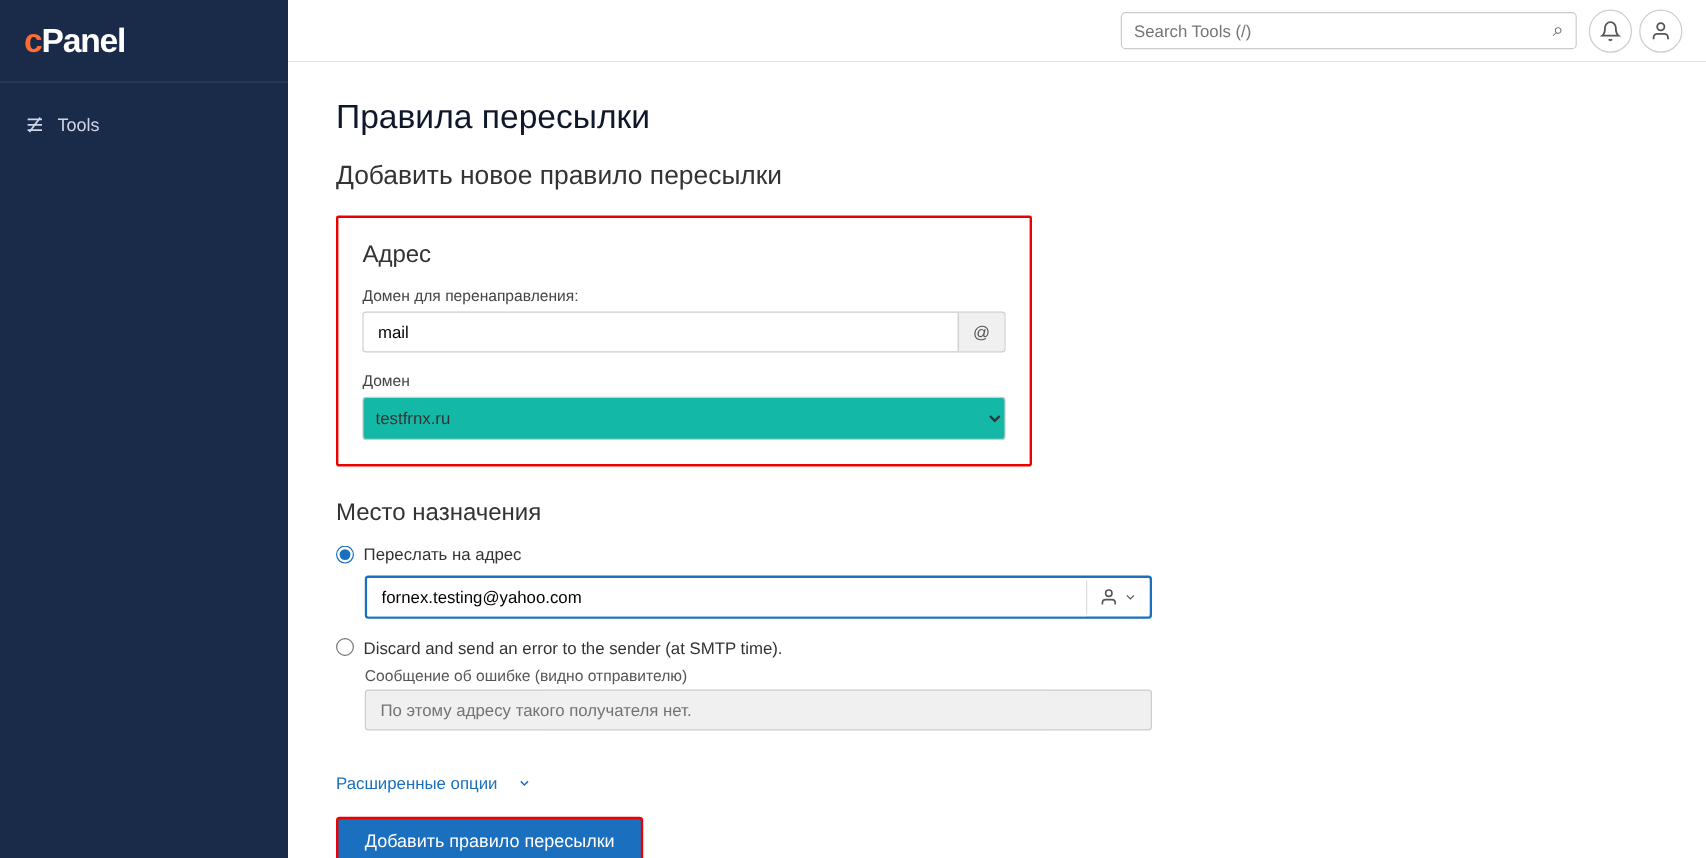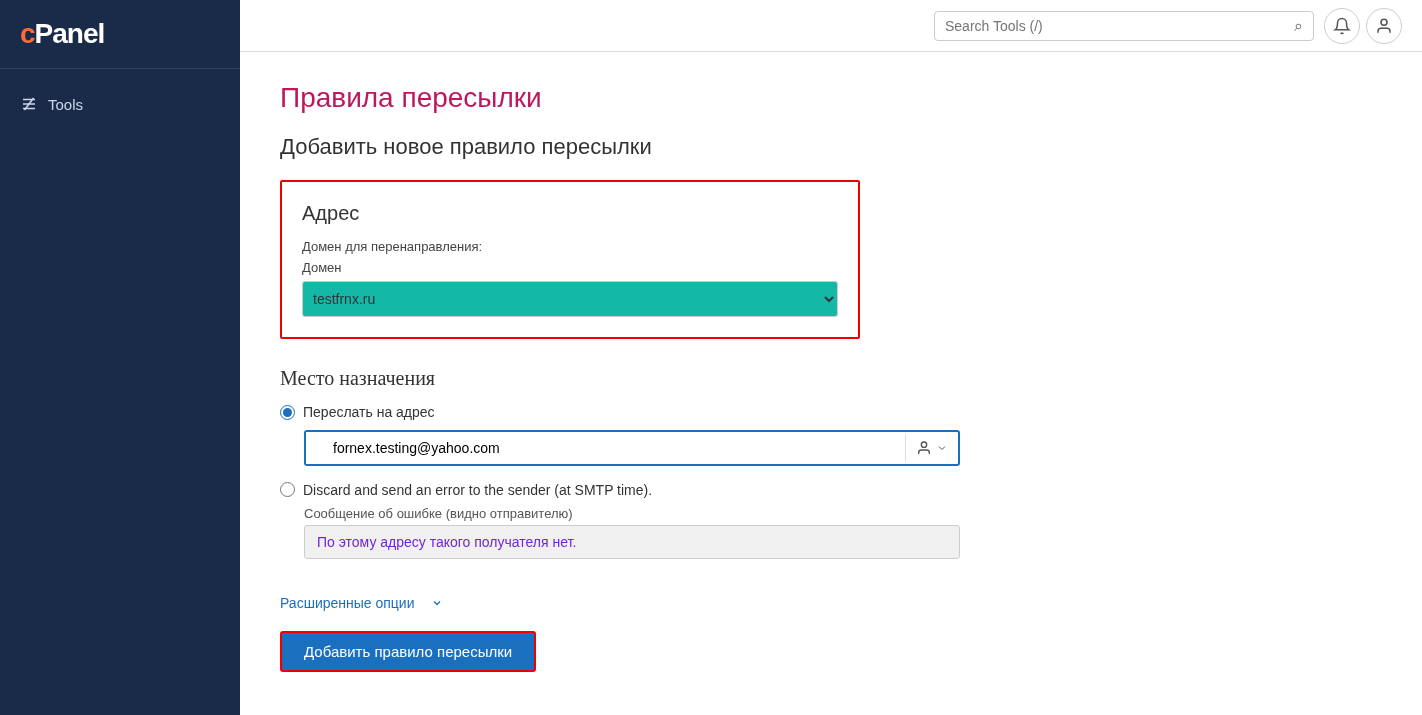--- a/index.html
+++ b/index.html
@@ -105,21 +105,21 @@
     
     .content-area {
       flex: 1;
       overflow-y: auto;
       padding: 30px 40px;
       background: #fff;
     }
     .page-title {
       font-size: 28px;
       font-weight: 400;
-      color: #be185d;
+      color: #0f172a;
       margin-bottom: 20px;
     }
     .section-title {
       font-size: 22px;
       font-weight: 400;
       color: #333;
       margin-bottom: 20px;
     }
 
     
@@ -181,21 +181,20 @@
 
     
     .destination-section {
       max-width: 680px;
     }
     .destination-title {
       font-size: 20px;
       font-weight: 400;
       color: #333;
       margin-bottom: 14px;
-      font-family: Liberation Serif, serif;
     }
     .radio-option {
       display: flex;
       align-items: center;
       gap: 8px;
       margin-bottom: 10px;
     }
     .radio-option input[type="radio"] {
       accent-color: #1a6fbe;
       width: 15px;
@@ -212,21 +211,21 @@
       border: 2px solid #1a6fbe;
       border-radius: 3px;
       overflow: hidden;
       margin-left: 24px;
       margin-bottom: 16px;
       background: #fff;
     }
     .forward-input-wrapper input {
       flex: 1;
       border: none;
-      padding: 8px 27px;
+      padding: 8px 12px;
       font-size: 14px;
       outline: none;
       background: #fff;
     }
     .forward-icon-btn {
       background: #fff;
       border: none;
       border-left: 1px solid #ddd;
       padding: 6px 10px;
       cursor: pointer;
@@ -258,21 +257,21 @@
       margin-bottom: 4px;
     }
     .error-input {
       margin-left: 24px;
       width: calc(100% - 24px);
       padding: 8px 12px;
       border: 1px solid #ccc;
       border-radius: 3px;
       font-size: 14px;
       background: #f0f0f0;
-      color: #6d28d9;
+      color: #737373;
       outline: none;
       margin-bottom: 16px;
     }
 
     
     .advanced-link {
       color: #1a6fbe;
       font-size: 14px;
       cursor: pointer;
       display: inline-flex;
@@ -342,20 +341,24 @@
 
   <div class="content-area">
 
     <h1 class="page-title">Правила пересылки</h1>
     <h2 class="section-title">Добавить новое правило пересылки</h2>
 
     
     <div class="address-card">
       <div class="card-heading">Адрес</div>
       <div class="field-label">Домен для перенаправления:</div>
+      <div class="input-with-suffix">
+        <input type="text" value="mail" style="">
+        <span class="input-suffix">@</span>
+      </div>
       <div class="field-label">Домен</div>
       <select class="domain-select">
         <option>testfrnx.ru</option>
       </select>
     </div>
 
     
     <div class="destination-section">
       <div class="destination-title">Место назначения</div>
 

